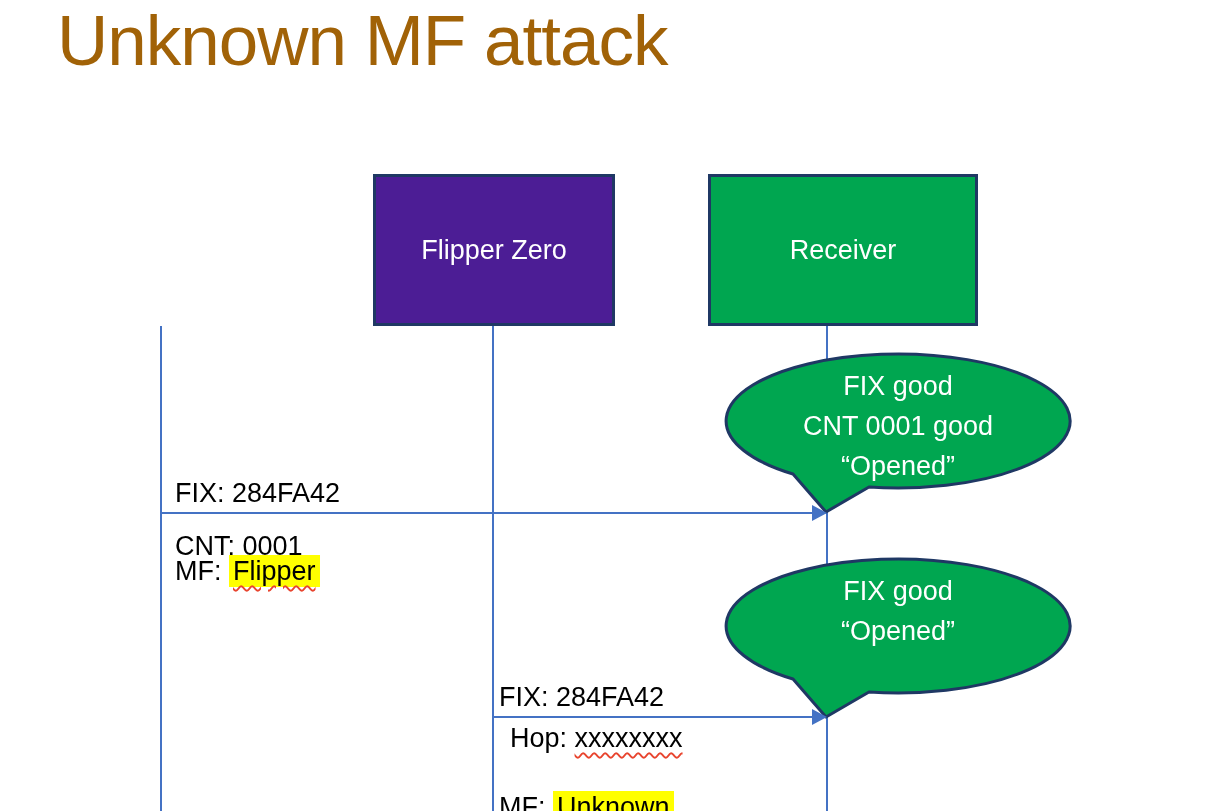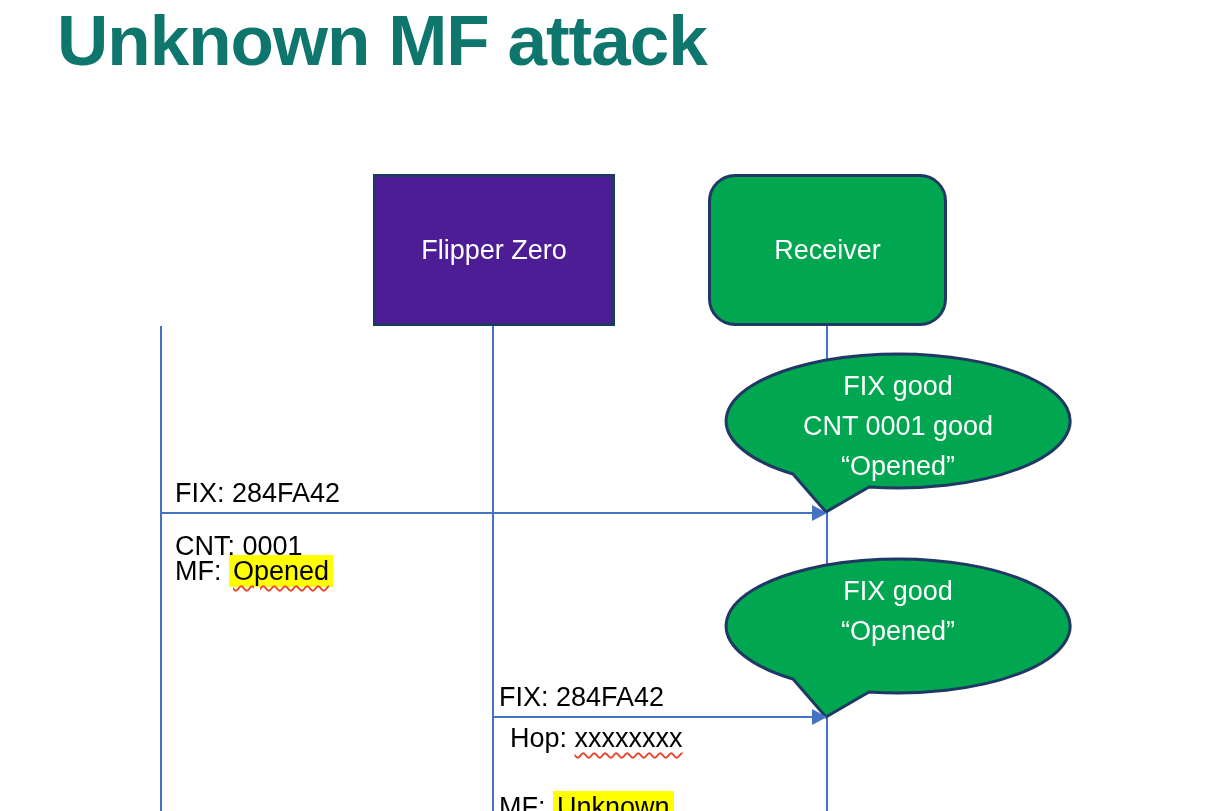--- a/index.html
+++ b/index.html
@@ -1,31 +1,31 @@
 <!DOCTYPE html>
 <html><head>
 <meta charset="utf-8">
 <style>
   html,body { margin:0; padding:0; background:#fff; }
   .page {
     position:relative; width:1216px; height:811px; background:#ffffff;
     font-family:"Liberation Sans", sans-serif; overflow:hidden;
   }
   .title {
-    position:absolute; left:57px; top:0px; font-size:71px; font-weight:700;
-    color:#0f766e; letter-spacing:-1px; white-space:nowrap;
+    position:absolute; left:57px; top:0px; font-size:71px; font-weight:400;
+    color:#a16207; letter-spacing:-1px; white-space:nowrap;
   }
   .actor {
     position:absolute; top:174px; height:152px; box-sizing:border-box;
     border:3px solid #1F3864; display:flex; align-items:center; justify-content:center;
     color:#ffffff; font-size:27px;
   }
   .actor-remote   { left:40px;  width:241px; background:#4472C4; }
   .actor-flipper  { left:373px; width:242px; background:#4c1d95; }
-  .actor-receiver { left:708px; width:239px; background:#00A650;border-radius:27px; }
+  .actor-receiver { left:708px; width:270px; background:#00A650; }
   .lifeline { position:absolute; top:326px; height:485px; width:2px; background:#4472C4; }
   .lifeline-remote   { left:160px; }
   .lifeline-flipper  { left:492px; }
   .lifeline-receiver { left:826px; }
   .arrow-line { position:absolute; height:2px; background:#4472C4; }
   .arrow-line-1 { left:161px; top:512px; width:652px; }
   .arrow-line-2 { left:493px; top:716px; width:320px; }
   .arrow-head {
     position:absolute; width:0; height:0;
     border-top:8px solid transparent; border-bottom:8px solid transparent;
@@ -97,21 +97,21 @@
 
   <div class="arrow-line arrow-line-1"></div>
   <div class="arrow-head arrow-head-1"></div>
 
   <div class="arrow-line arrow-line-2"></div>
   <div class="arrow-head arrow-head-2"></div>
 
   <div class="msg-line msg1-l1">FIX: 284FA42</div>
   <div class="msg-line msg1-l2">CNT: 0001</div>
   <div class="msg-line msg1-l3">
-    <span>MF: </span><span class="hl squiggle">Opened</span>
+    <span>MF: </span><span class="hl squiggle">Flipper</span>
   </div>
 
   <div class="msg-line msg2-l1">FIX: 284FA42</div>
   <div class="msg-line msg2-l2">
     <span>Hop: </span><span class="squiggle">xxxxxxxx</span>
   </div>
   <div class="msg-line msg2-l3">
     <span>MF: </span><span class="hl">Unknown</span>
   </div>
 

